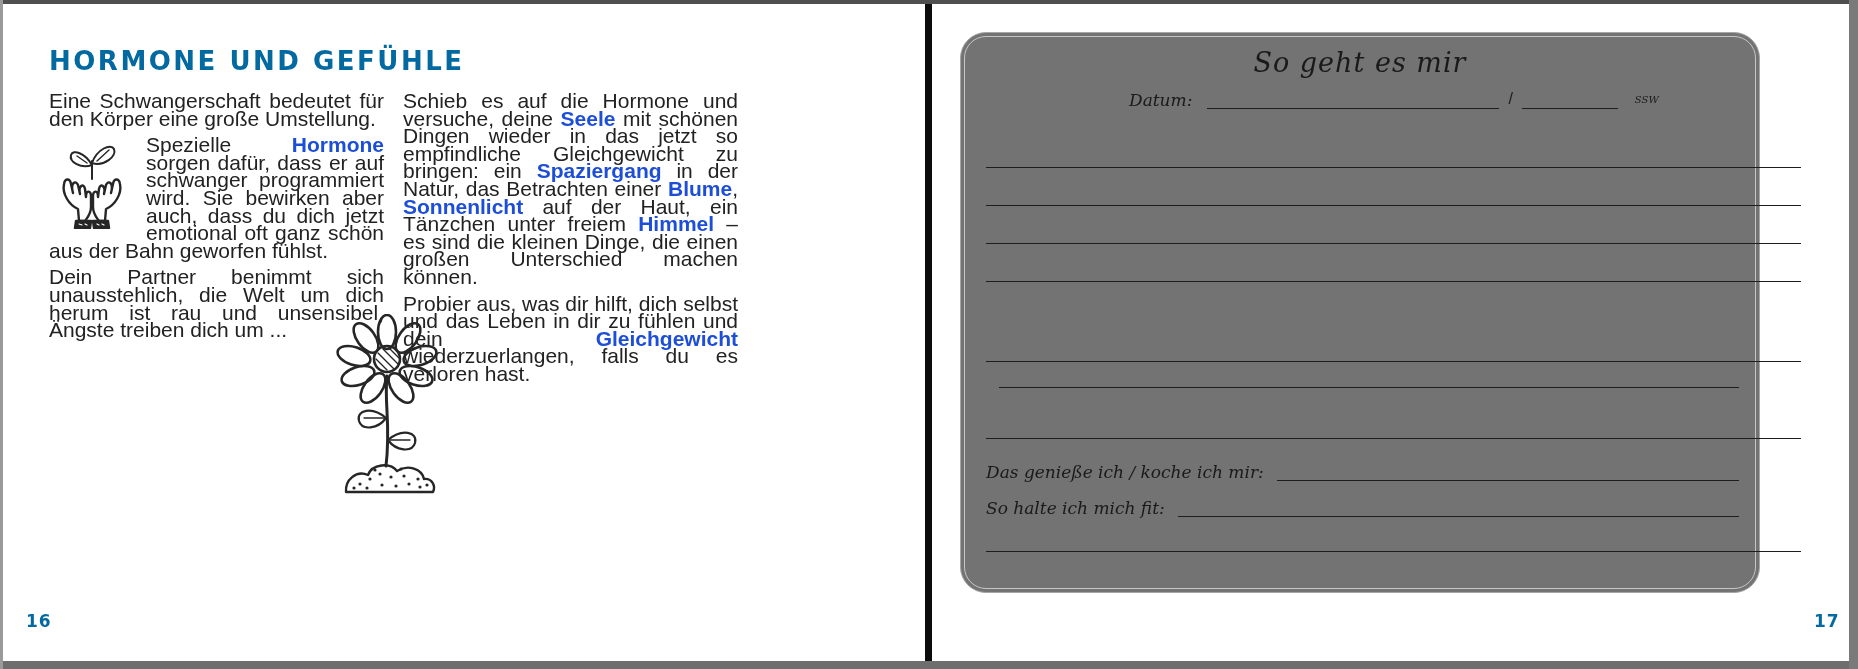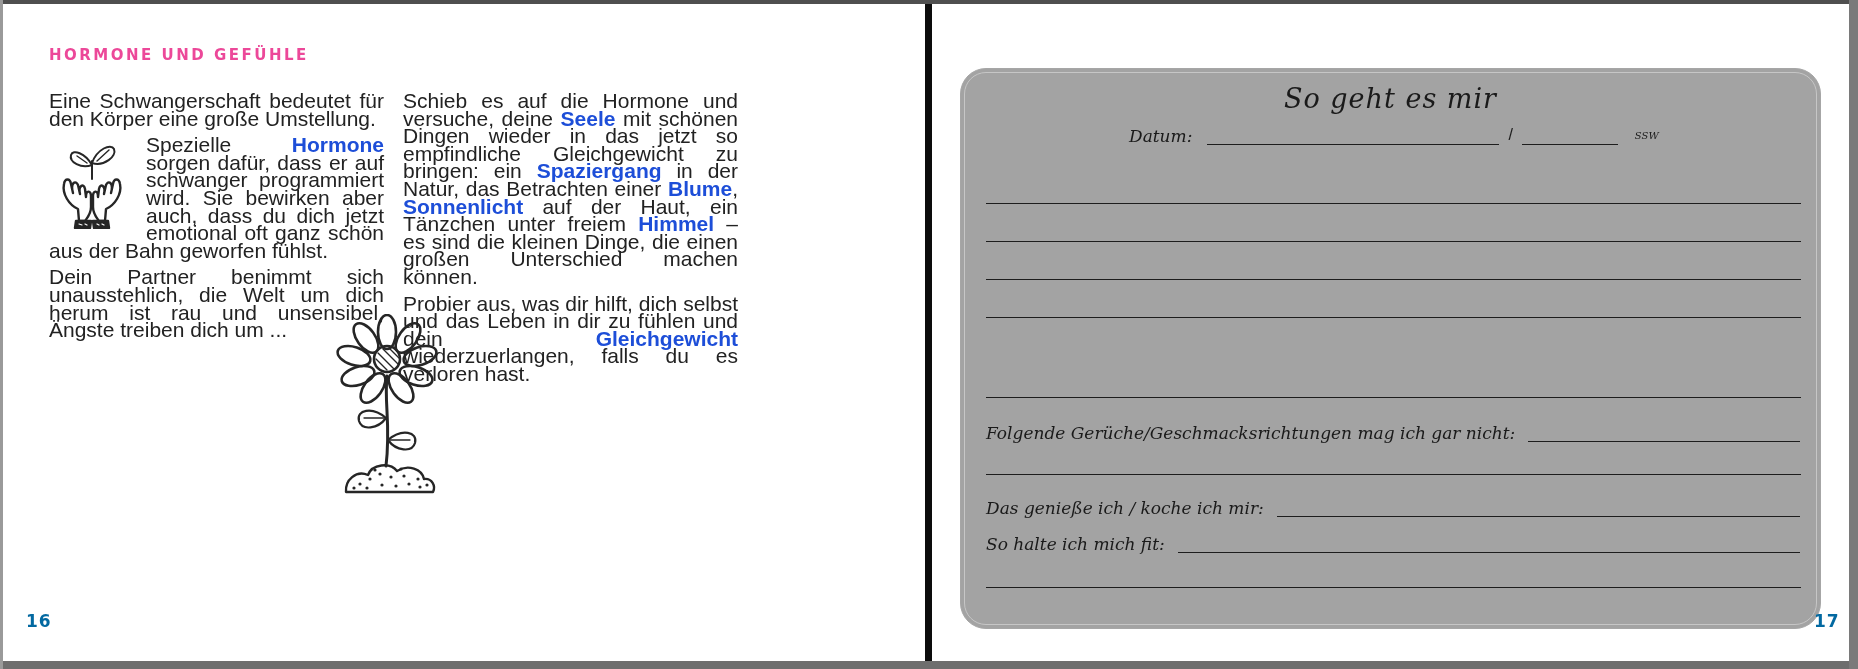--- a/index.html
+++ b/index.html
@@ -7,40 +7,40 @@
   .spread { position:relative; width:1858px; height:669px; background:#ffffff; overflow:hidden; }
 
   
   .frame-top    { position:absolute; left:0; top:0; width:1858px; height:4px;  background:#4f4f4f; }
   .frame-bottom { position:absolute; left:0; top:661px; width:1858px; height:8px; background:#6e6e6e; }
   .frame-left   { position:absolute; left:0; top:0; width:3px; height:669px; background:#9a9a9a; }
   .frame-right  { position:absolute; left:1849px; top:0; width:9px; height:669px; background:#7a7a7a; }
   .spine        { position:absolute; left:925px; top:4px; width:7px; height:657px; background:#0c0c0c; }
 
   
-  .lp-title { position:absolute; left:49px; top:46px; font-size:15px; font-weight:bold;
-              letter-spacing:2.5px; color:#ec4899; font-family:"DejaVu Sans", sans-serif; }
+  .lp-title { position:absolute; left:49px; top:46px; font-size:26px; font-weight:bold;
+              letter-spacing:2.5px; color:#0369a1; font-family:"DejaVu Sans", sans-serif; }
   .lp-col { position:absolute; top:92px; width:335px; font-size:21px; line-height:17.6px;
             color:#222; text-align:justify; }
   .lp-col-1 { left:49px; }
   .lp-col-2 { left:403px; }
   .lp-col p { margin-bottom:9px; }
   .lp-col b { font-weight:bold; color:#1d4ed8; }
   .hands-float { float:left; width:86px; height:90px; margin:3px 11px 2px 0; }
   .clear { clear:both; }
   .flower-wrap { position:absolute; left:312px; top:314px; width:150px; height:190px; }
 
   .pgnum { position:absolute; top:611px; font-size:17px; font-weight:bold; color:#0369a1;
            font-family:"DejaVu Sans", sans-serif; letter-spacing:1px; }
   .pgnum-left  { left:26px; }
   .pgnum-right { left:1814px; }
 
   
-  .rp-box { position:absolute; left:960px; top:32px; width:861px; height:561px;
-            border:1.5px solid #a6a6a6; border-radius:26px; background:#a3a3a3;margin-top:36px; }
+  .rp-box { position:absolute; left:960px; top:32px; width:800px; height:561px;
+            border:1.5px solid #a6a6a6; border-radius:26px; background:#737373; }
   .rp-box-inner { position:absolute; inset:3px; border:1px solid #c6c6c6; border-radius:22px; }
 
   .script { font-family:"DejaVu Serif", serif; font-style:italic; color:#1a1a1a; }
   .rp-title { position:absolute; left:0; right:0; top:14px; text-align:center; font-size:27px;
               letter-spacing:1px; }
 
   .rule { border-top:1.5px solid #1d1d1d; height:0; }
   .fill-line { flex:1; border-bottom:1.5px solid #1d1d1d; margin:0 0 2px 13px; }
 
   .datum-row { position:absolute; left:168px; top:56px; display:flex; }
@@ -167,21 +167,20 @@
       </div>
 
       <div class="free-line rule" style="top:134px;"></div>
       <div class="free-line rule" style="top:172px;"></div>
       <div class="free-line rule" style="top:210px;"></div>
       <div class="free-line rule" style="top:248px;"></div>
 
       <div class="free-line rule" style="top:328px;"></div>
 
       <div class="prompt-row" style="top:354px;">
-        <span class="lbl script">Folgende Gerüche/Geschmacksrichtungen mag ich gar nicht:</span>
         <span class="fill-line"></span>
       </div>
       <div class="free-line rule" style="top:405px;"></div>
 
       <div class="prompt-row" style="top:429px;">
         <span class="lbl script">Das genieße ich / koche ich mir:</span>
         <span class="fill-line"></span>
       </div>
 
       <div class="prompt-row" style="top:465px;">

